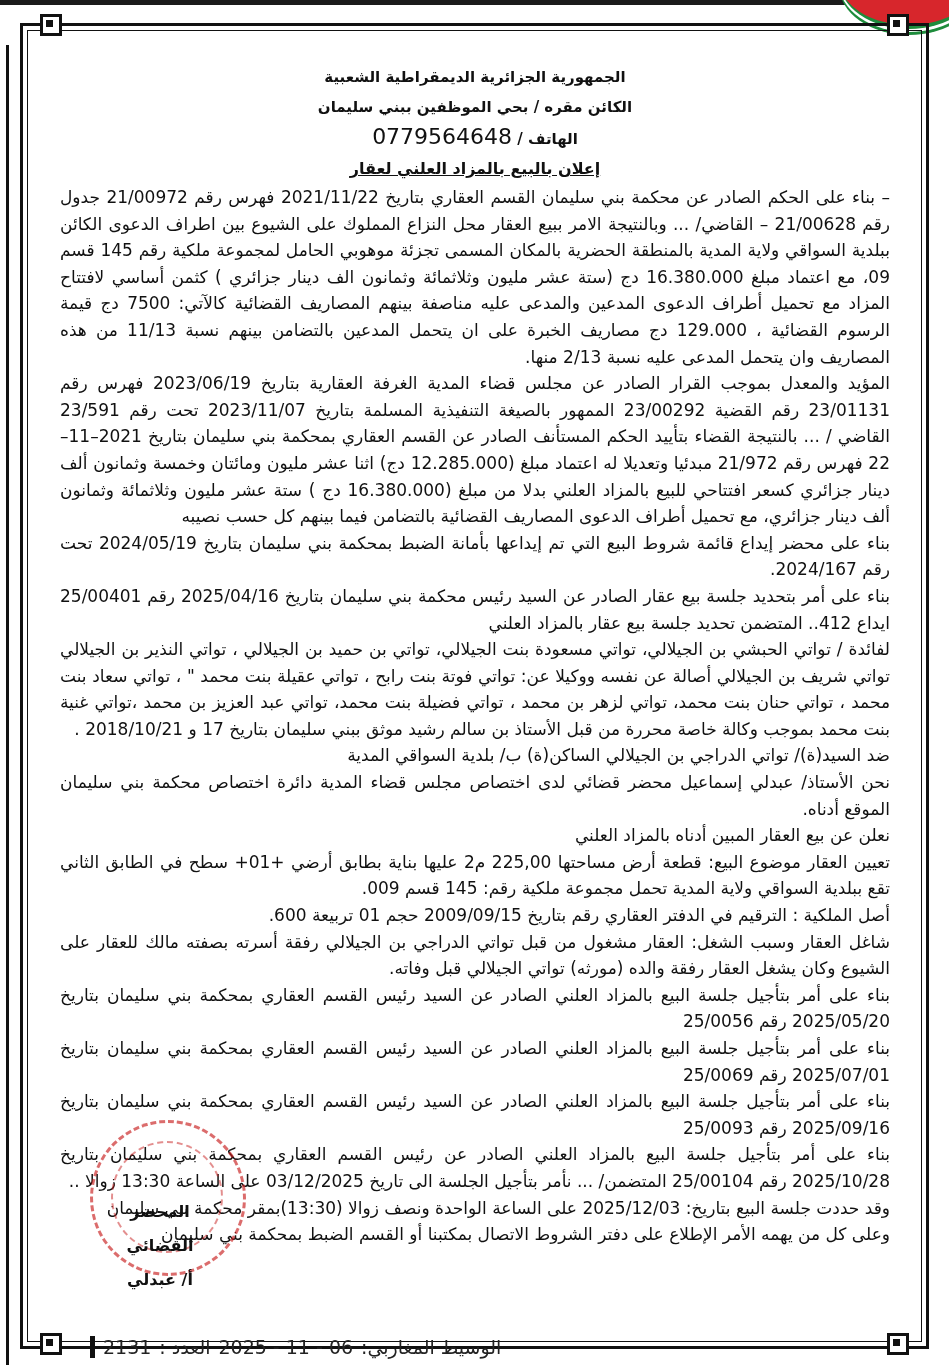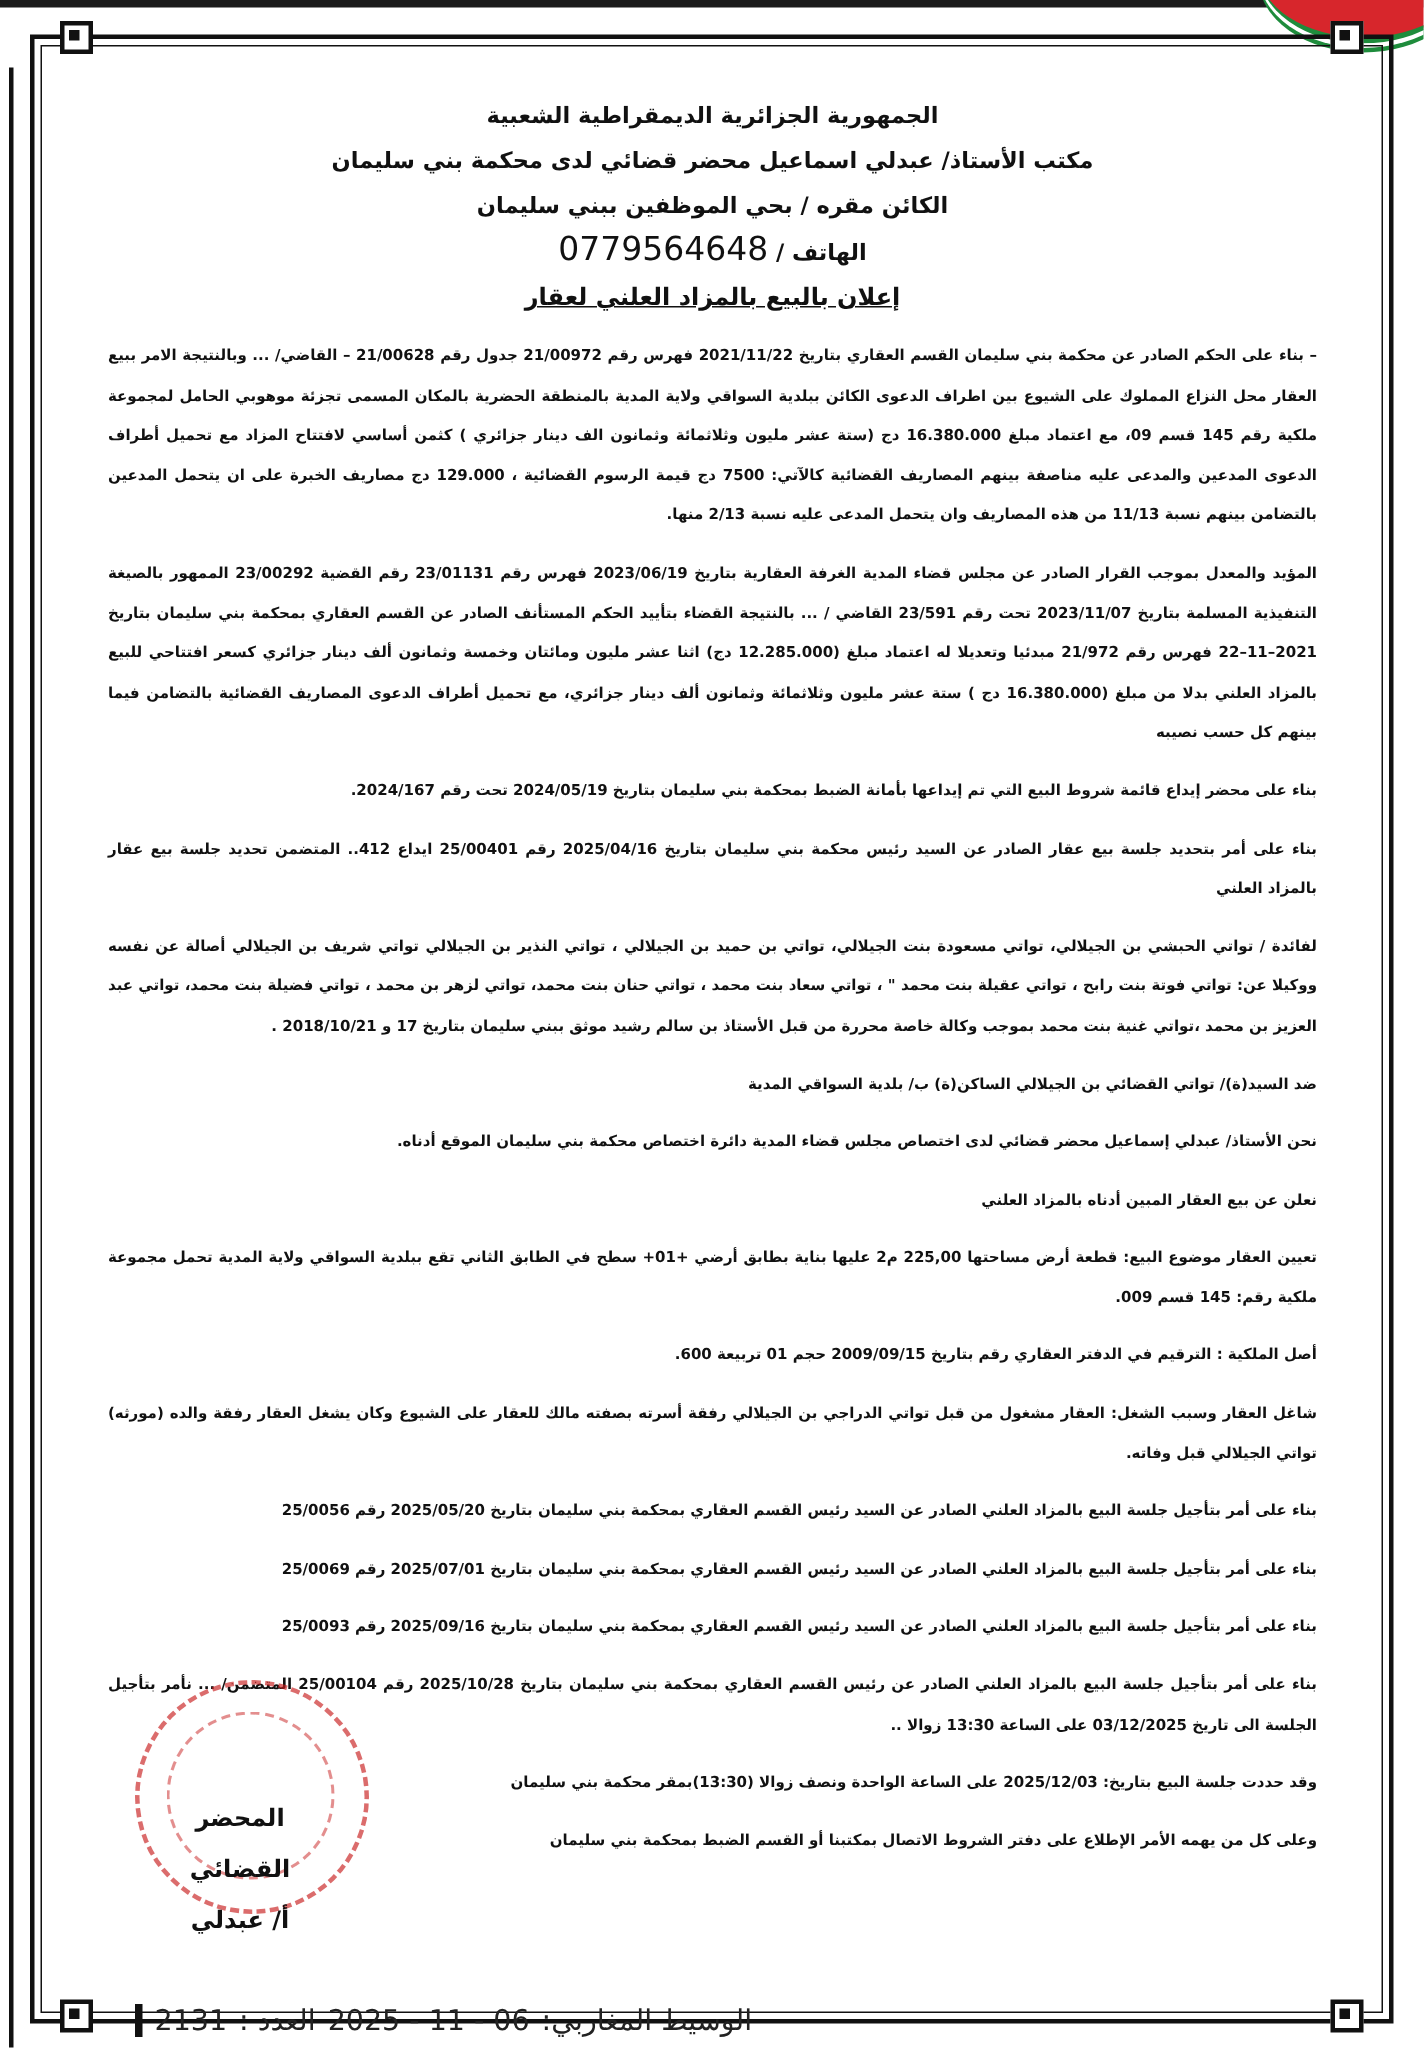--- a/index.html
+++ b/index.html
@@ -12,21 +12,21 @@
     background:#d7262c; border-bottom:4px solid #1e8c3c; box-shadow:0 3px 0 #fff, 0 6px 0 #1e8c3c; }
   .leftstrip { position:absolute; left:0; top:45px; width:6px; height:1320px; border-right:3px solid #111; }
   .frame-line1 { position:absolute; left:20px; top:23px; right:20px; bottom:22px; border:3px solid #111; }
   .frame-line2 { position:absolute; left:27px; top:30px; right:27px; bottom:29px; border:1.5px solid #111; }
   .corner { position:absolute; width:16px; height:16px; border:3px solid #111; background:#fff; }
   .corner::after { content:""; position:absolute; left:3px; top:3px; width:7px; height:7px; background:#111; }
   .content { position:absolute; left:60px; top:62px; width:830px; direction:rtl; text-align:justify; }
   .hdr { text-align:center; font-weight:bold; font-size:15px; line-height:30px; }
   .hdr.title { text-decoration:underline; font-size:16px; }
   .hdr.phone span.num { font-weight:normal; font-size:22px; }
-  p.para { margin:12px; font-size:10px; line-height:26.6px; font-weight:bold; }
+  p.para { margin:0; font-size:17px; line-height:26.6px; font-weight:normal; }
   .sigbox { position:absolute; left:95px; top:1195px; width:130px; text-align:center; direction:rtl; font-weight:bold; font-size:16px; line-height:34px; }
   .stamp { position:absolute; left:90px; top:1120px; width:150px; height:150px; border-radius:50%;
     border:3px dashed rgba(200,30,30,0.65); }
   .stamp::after { content:""; position:absolute; left:18px; top:18px; width:108px; height:108px; border-radius:50%; border:2px dashed rgba(200,30,30,0.5); }
   .footer { position:absolute; left:90px; top:1336px; direction:rtl; font-size:19px; color:#222; display:flex; gap:8px; align-items:center; }
   .footer .bar { display:inline-block; width:5px; height:22px; background:#111; }
 </style>
 </head>
 <body>
 
@@ -36,34 +36,33 @@
 
 <div class="frame-line1"></div>
 <div class="frame-line2"></div>
 <div class="corner" style="left:40px;top:14px;"></div>
 <div class="corner" style="right:40px;top:14px;"></div>
 <div class="corner" style="left:40px;bottom:16px;"></div>
 <div class="corner" style="right:40px;bottom:16px;"></div>
 
 <div class="content">
   <div class="hdr">الجمهورية الجزائرية الديمقراطية الشعبية</div>
-  <div class="hdr">مكتب الأستاذ/ عبدلي اسماعيل محضر قضائي لدى محكمة بني سليمان</div>
   <div class="hdr">الكائن مقره / بحي الموظفين ببني سليمان</div>
   <div class="hdr phone">
     <span>الهاتف /</span>
     <span class="num">0779564648</span>
   </div>
   <div class="hdr title">إعلان بالبيع بالمزاد العلني لعقار</div>
 
   <p class="para">– بناء على الحكم الصادر عن محكمة بني سليمان القسم العقاري بتاريخ 2021/11/22 فهرس رقم 21/00972 جدول رقم 21/00628 – القاضي/ ... وبالنتيجة الامر ببيع العقار محل النزاع المملوك على الشيوع بين اطراف الدعوى الكائن ببلدية السواقي ولاية المدية بالمنطقة الحضرية بالمكان المسمى تجزئة موهوبي الحامل لمجموعة ملكية رقم 145 قسم 09، مع اعتماد مبلغ 16.380.000 دج (ستة عشر مليون وثلاثمائة وثمانون الف دينار جزائري ) كثمن أساسي لافتتاح المزاد مع تحميل أطراف الدعوى المدعين والمدعى عليه مناصفة بينهم المصاريف القضائية كالآتي: 7500 دج قيمة الرسوم القضائية ، 129.000 دج مصاريف الخبرة على ان يتحمل المدعين بالتضامن بينهم نسبة 11/13 من هذه المصاريف وان يتحمل المدعى عليه نسبة 2/13 منها.</p>
   <p class="para">المؤيد والمعدل بموجب القرار الصادر عن مجلس قضاء المدية الغرفة العقارية بتاريخ 2023/06/19 فهرس رقم 23/01131 رقم القضية 23/00292 الممهور بالصيغة التنفيذية المسلمة بتاريخ 2023/11/07 تحت رقم 23/591 القاضي / ... بالنتيجة القضاء بتأييد الحكم المستأنف الصادر عن القسم العقاري بمحكمة بني سليمان بتاريخ 2021–11–22 فهرس رقم 21/972 مبدئيا وتعديلا له اعتماد مبلغ (12.285.000 دج) اثنا عشر مليون ومائتان وخمسة وثمانون ألف دينار جزائري كسعر افتتاحي للبيع بالمزاد العلني بدلا من مبلغ (16.380.000 دج ) ستة عشر مليون وثلاثمائة وثمانون ألف دينار جزائري، مع تحميل أطراف الدعوى المصاريف القضائية بالتضامن فيما بينهم كل حسب نصيبه</p>
   <p class="para">بناء على محضر إيداع قائمة شروط البيع التي تم إيداعها بأمانة الضبط بمحكمة بني سليمان بتاريخ 2024/05/19 تحت رقم 2024/167.</p>
   <p class="para">بناء على أمر بتحديد جلسة بيع عقار الصادر عن السيد رئيس محكمة بني سليمان بتاريخ 2025/04/16 رقم 25/00401 ايداع 412.. المتضمن تحديد جلسة بيع عقار بالمزاد العلني</p>
   <p class="para">لفائدة / تواتي الحبشي بن الجيلالي، تواتي مسعودة بنت الجيلالي، تواتي بن حميد بن الجيلالي ، تواتي النذير بن الجيلالي تواتي شريف بن الجيلالي أصالة عن نفسه ووكيلا عن: تواتي فوتة بنت رابح ، تواتي عقيلة بنت محمد " ، تواتي سعاد بنت محمد ، تواتي حنان بنت محمد، تواتي لزهر بن محمد ، تواتي فضيلة بنت محمد، تواتي عبد العزيز بن محمد ،تواتي غنية بنت محمد بموجب وكالة خاصة محررة من قبل الأستاذ بن سالم رشيد موثق ببني سليمان بتاريخ 17 و 2018/10/21 .</p>
-  <p class="para">ضد السيد(ة)/ تواتي القضائي بن الجيلالي الساكن(ة) ب/ بلدية السواقي المدية</p>
+  <p class="para">ضد السيد(ة)/ تواتي الدراجي بن الجيلالي الساكن(ة) ب/ بلدية السواقي المدية</p>
   <p class="para">نحن الأستاذ/ عبدلي إسماعيل محضر قضائي لدى اختصاص مجلس قضاء المدية دائرة اختصاص محكمة بني سليمان الموقع أدناه.</p>
   <p class="para">نعلن عن بيع العقار المبين أدناه بالمزاد العلني</p>
   <p class="para">تعيين العقار موضوع البيع: قطعة أرض مساحتها 225,00 م2 عليها بناية بطابق أرضي +01+ سطح في الطابق الثاني تقع ببلدية السواقي ولاية المدية تحمل مجموعة ملكية رقم: 145 قسم 009.</p>
   <p class="para">أصل الملكية : الترقيم في الدفتر العقاري رقم بتاريخ 2009/09/15 حجم 01 تربيعة 600.</p>
   <p class="para">شاغل العقار وسبب الشغل: العقار مشغول من قبل تواتي الدراجي بن الجيلالي رفقة أسرته بصفته مالك للعقار على الشيوع وكان يشغل العقار رفقة والده (مورثه) تواتي الجيلالي قبل وفاته.</p>
   <p class="para">بناء على أمر بتأجيل جلسة البيع بالمزاد العلني الصادر عن السيد رئيس القسم العقاري بمحكمة بني سليمان بتاريخ 2025/05/20 رقم 25/0056</p>
   <p class="para">بناء على أمر بتأجيل جلسة البيع بالمزاد العلني الصادر عن السيد رئيس القسم العقاري بمحكمة بني سليمان بتاريخ 2025/07/01 رقم 25/0069</p>
   <p class="para">بناء على أمر بتأجيل جلسة البيع بالمزاد العلني الصادر عن السيد رئيس القسم العقاري بمحكمة بني سليمان بتاريخ 2025/09/16 رقم 25/0093</p>
   <p class="para">بناء على أمر بتأجيل جلسة البيع بالمزاد العلني الصادر عن رئيس القسم العقاري بمحكمة بني سليمان بتاريخ 2025/10/28 رقم 25/00104 المتضمن/ ... نأمر بتأجيل الجلسة الى تاريخ 03/12/2025 على الساعة 13:30 زوالا ..</p>
   <p class="para">وقد حددت جلسة البيع بتاريخ: 2025/12/03 على الساعة الواحدة ونصف زوالا (13:30)بمقر محكمة بني سليمان</p>

